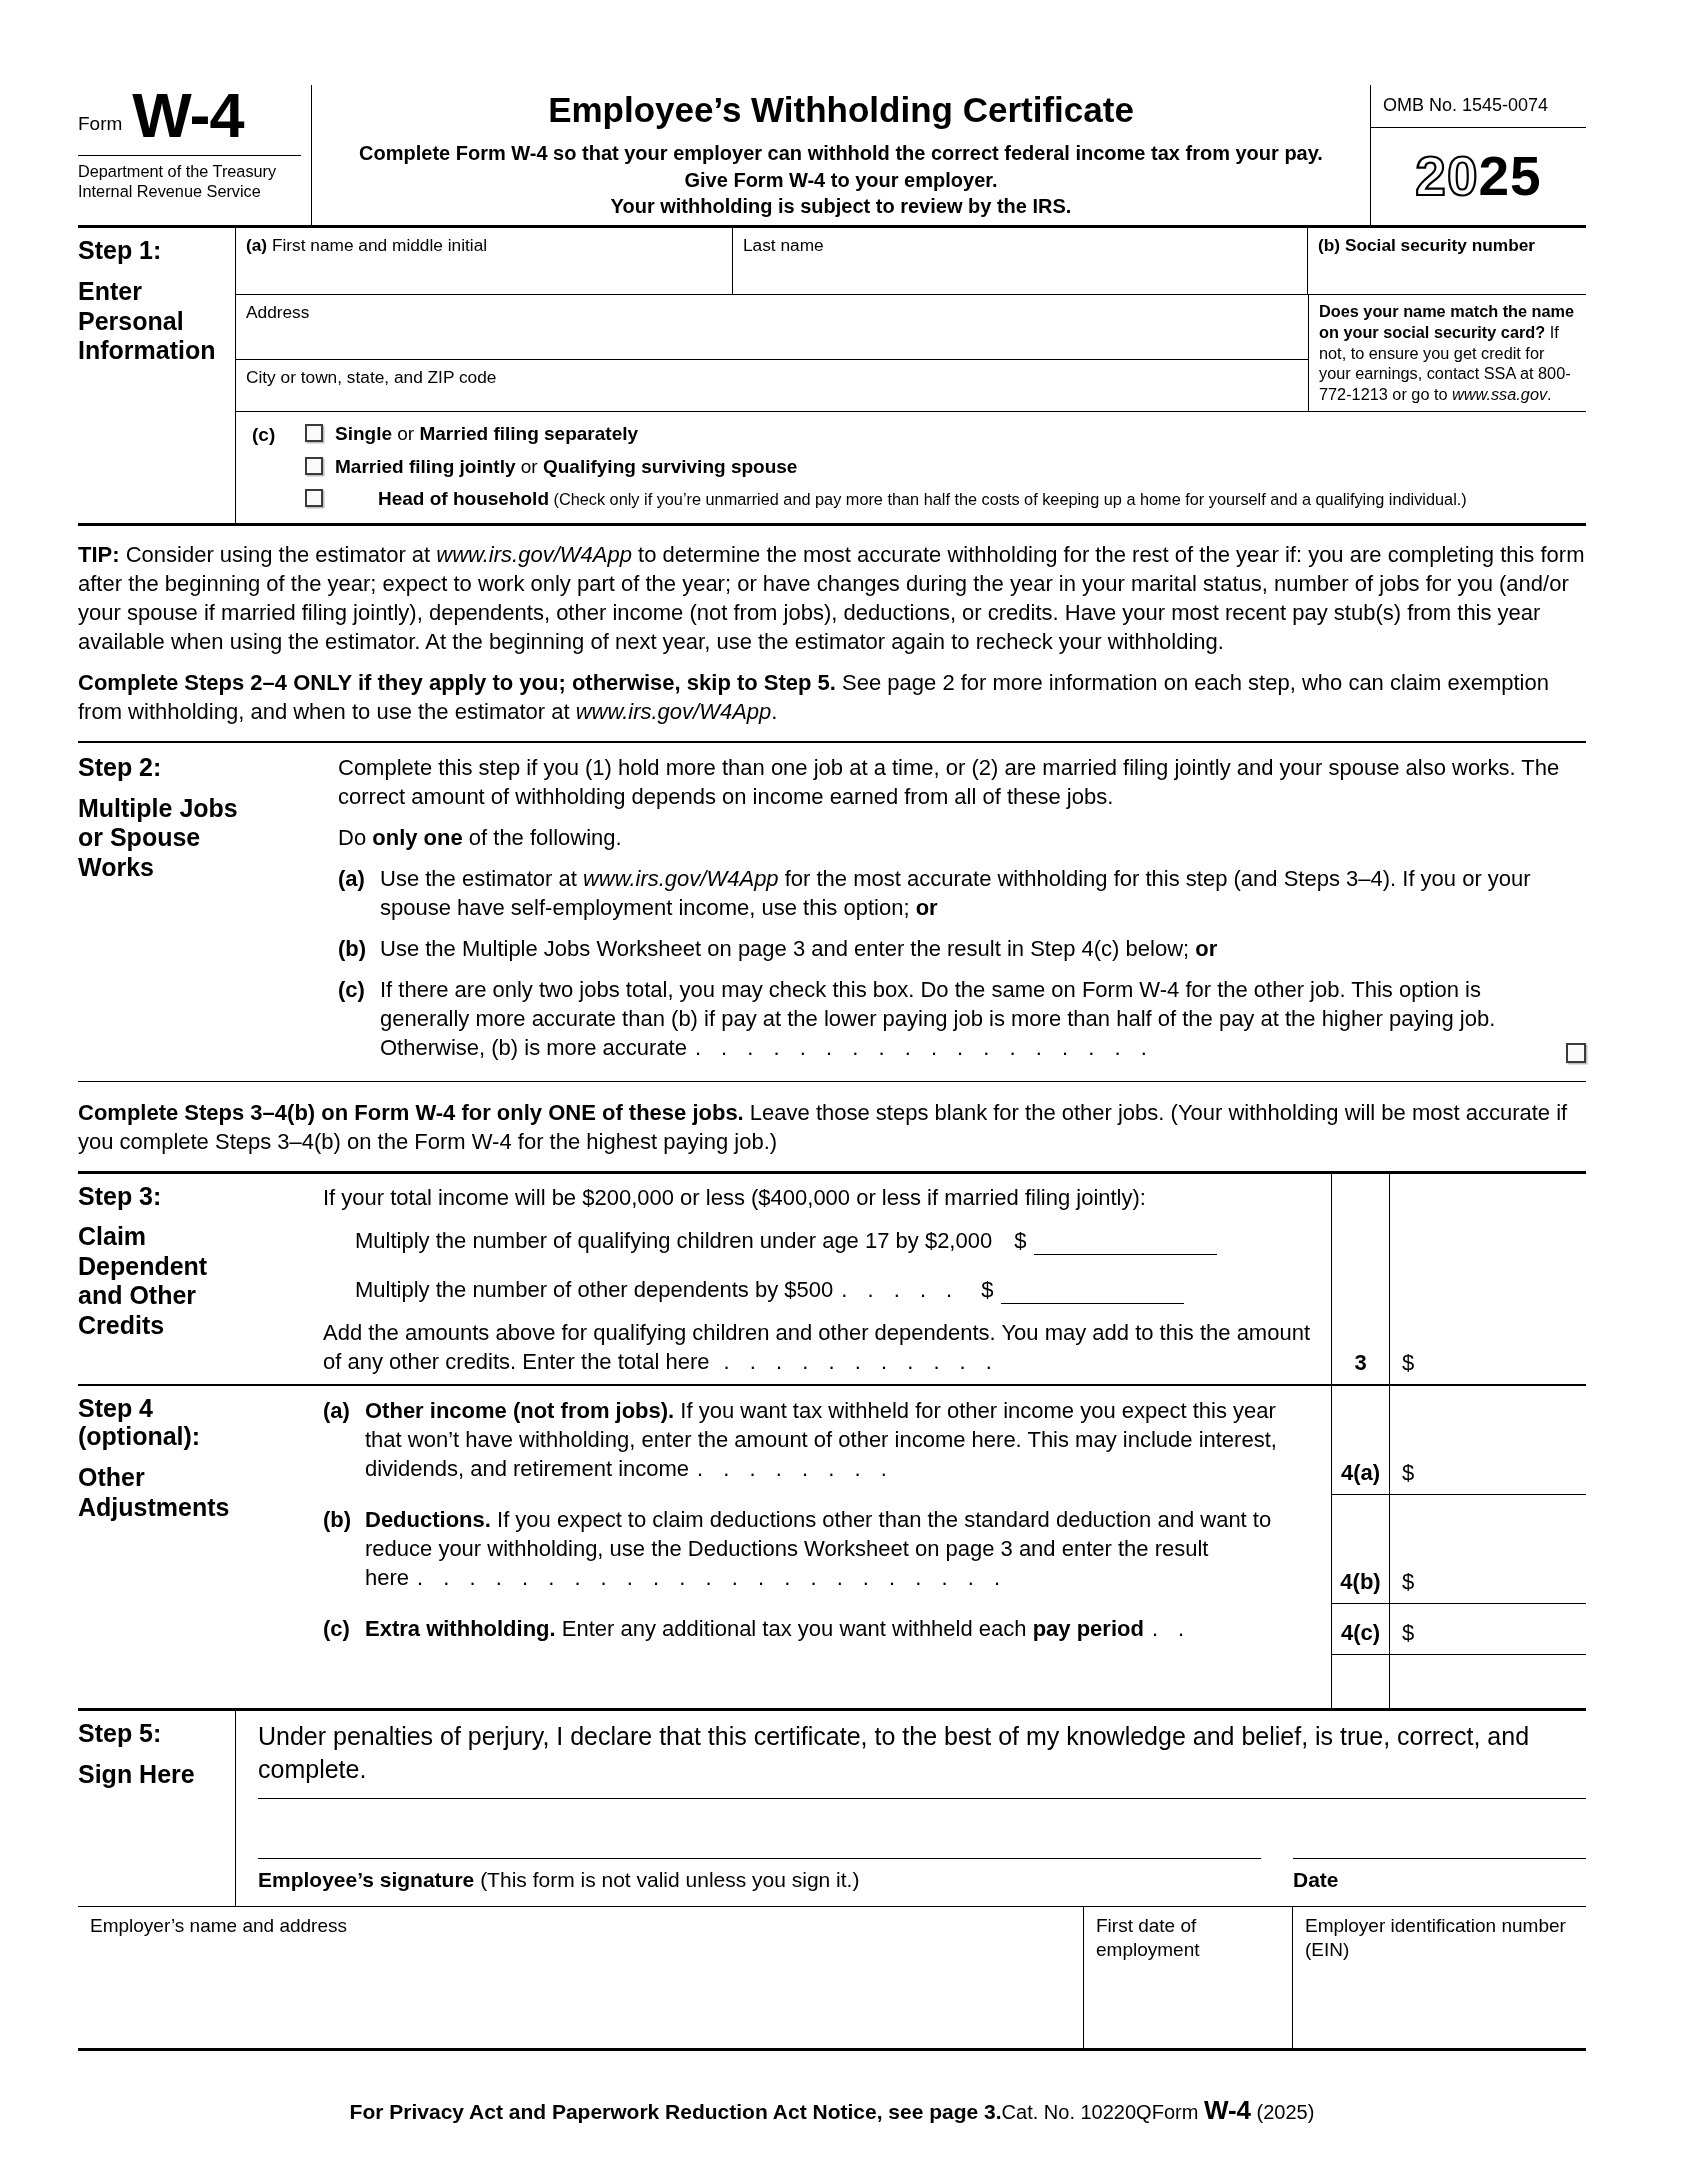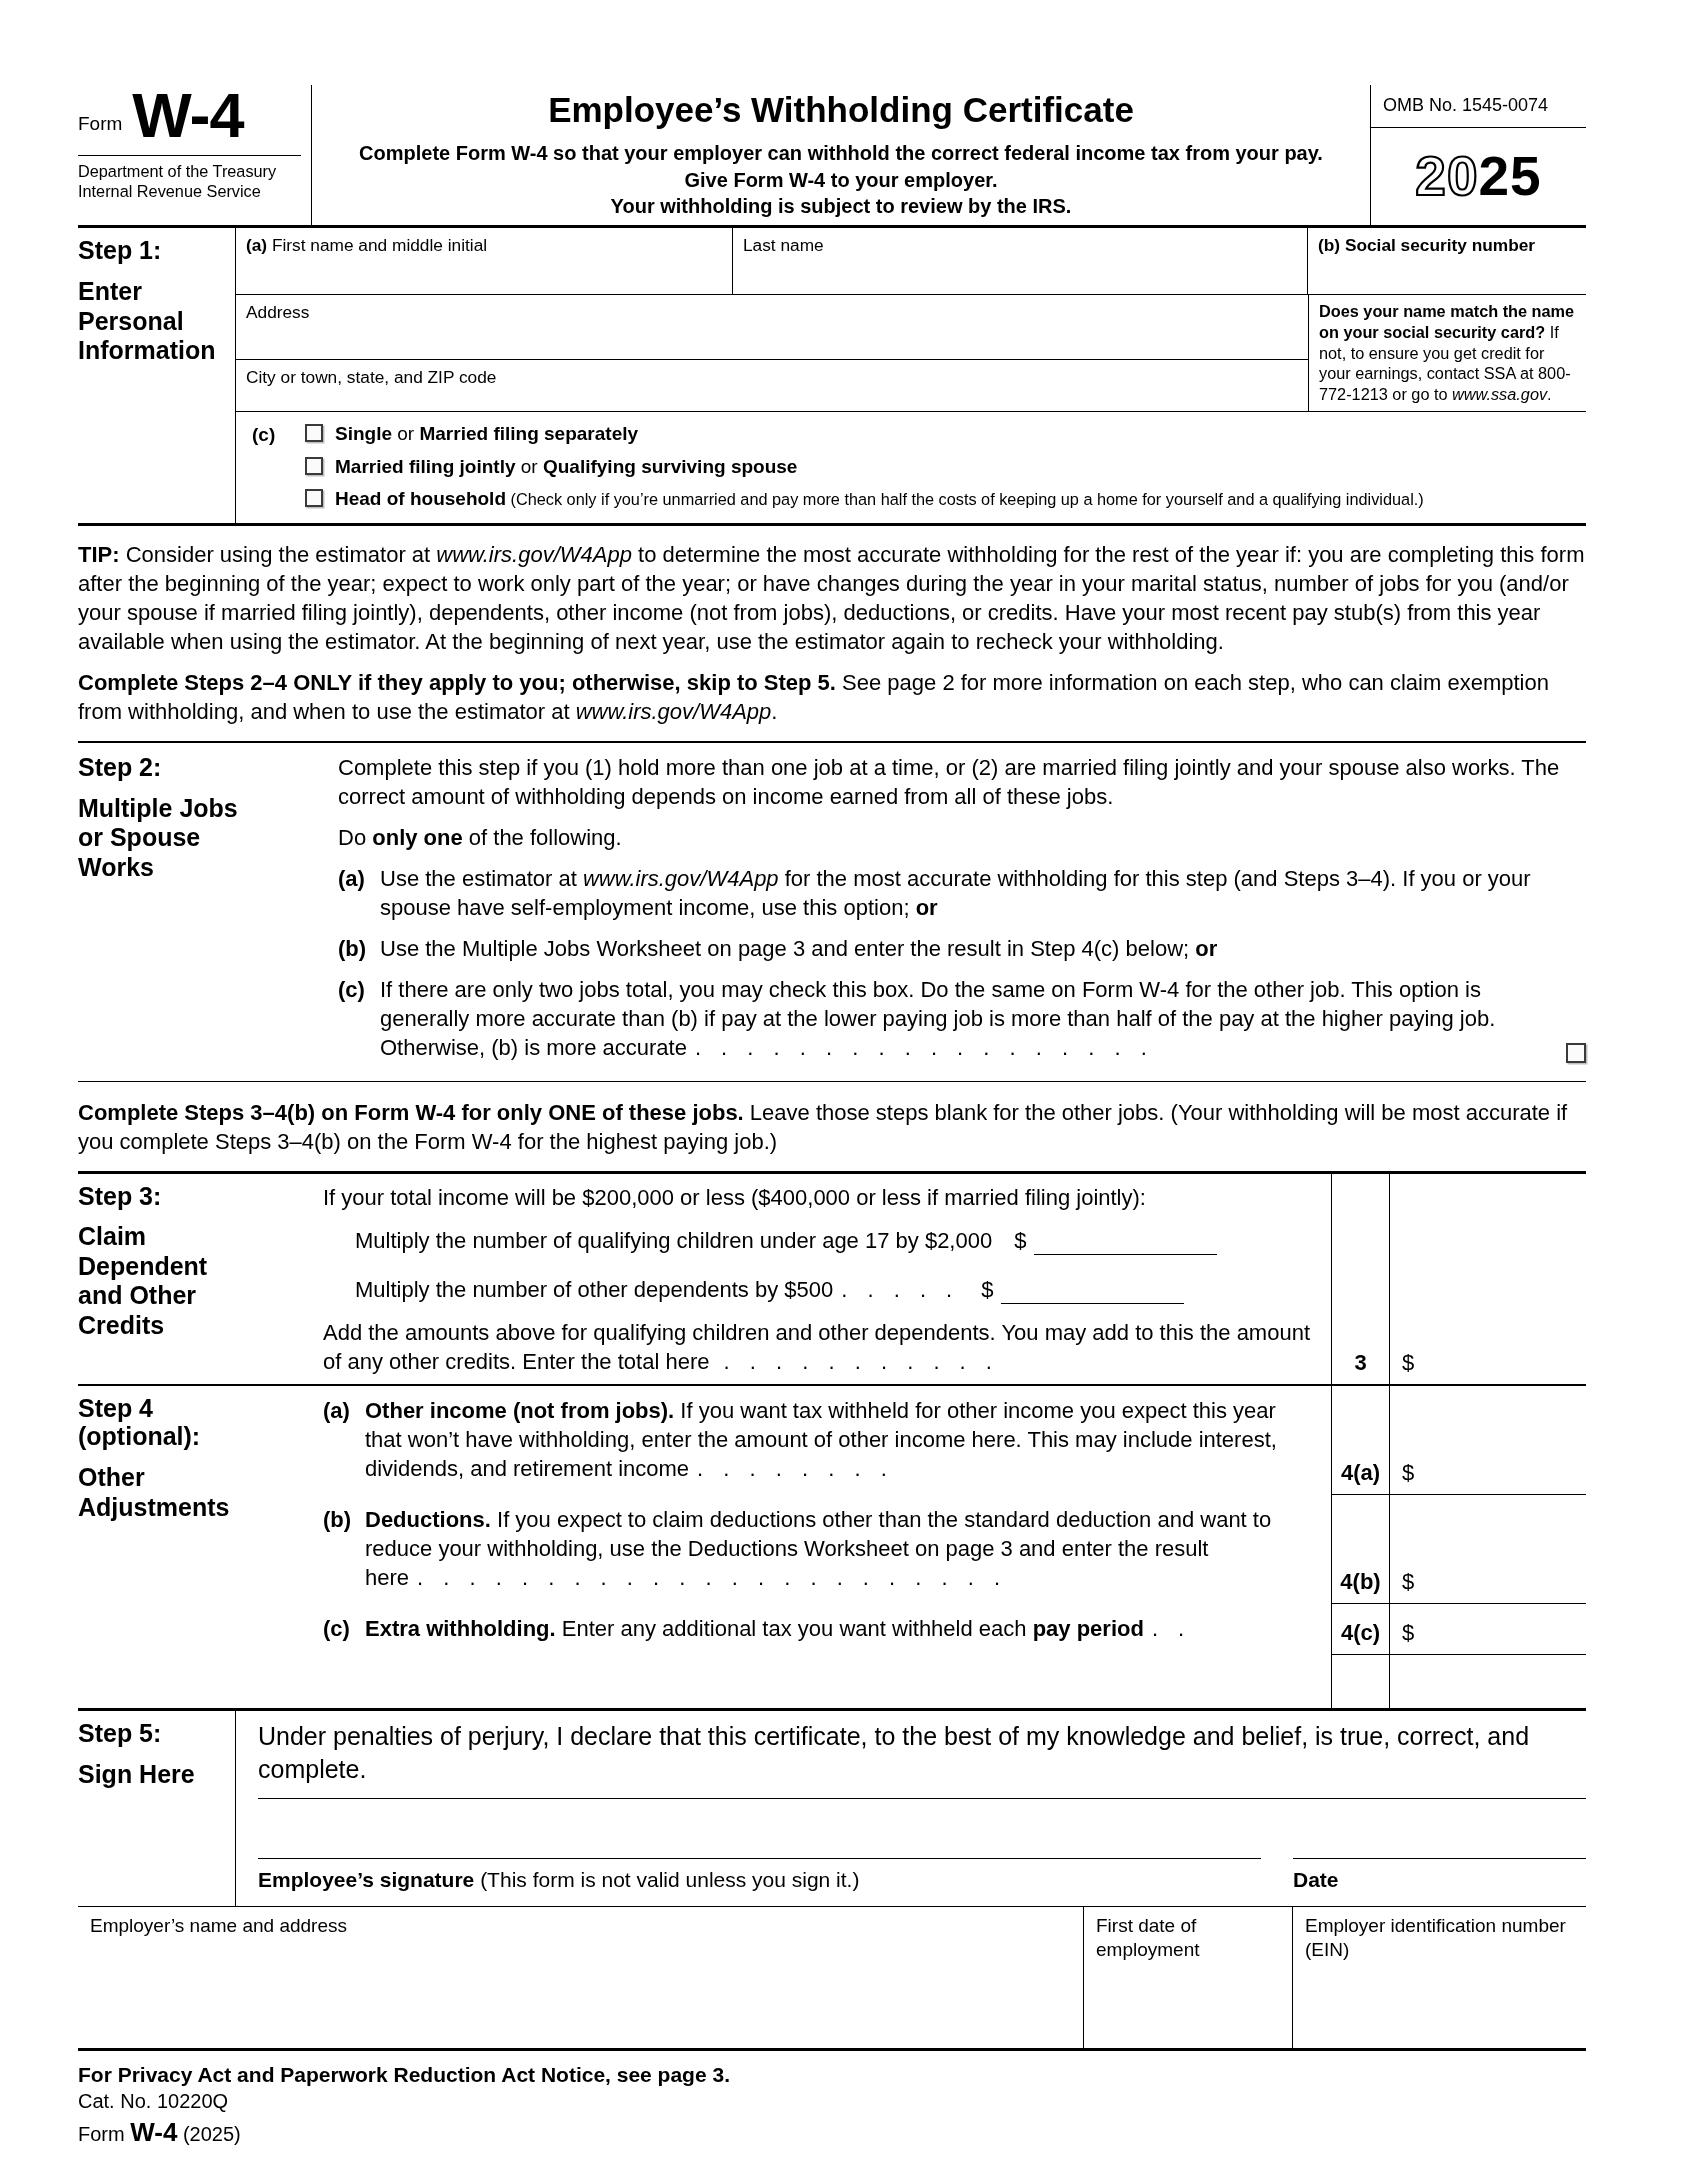--- a/index.html
+++ b/index.html
@@ -43,21 +43,21 @@
   .cell-ssn   { width: 278px; flex: none; font-weight: bold; }
   .s1-mid { display: flex; border-bottom: 1.5px solid #000; }
   .s1-mid-left { flex: 1; display: flex; flex-direction: column; min-width: 0; }
   .cell-address { height: 65px; border-bottom: 1.5px solid #000; }
   .cell-city { flex: 1; }
   .ssn-note { width: 278px; flex: none; border-left: 1.5px solid #000; padding: 6px 10px; font-size: 16.3px; line-height: 1.27; }
   .s1-checks { display: flex; padding: 10px 0 12px 16px; }
   .c-tag { font-weight: bold; font-size: 19px; width: 53px; flex: none; }
   .opts { flex: 1; }
   .opt { display: flex; align-items: flex-start; margin-bottom: 9px; font-size: 19px; line-height: 1.25; }
-  .opt:last-child { margin-bottom: 0; }
+  .opt:last-child { margin-bottom: 0; gap: 43px; }
   .checkbox { width: 18px; height: 18px; border: 2px solid #3a3a3a; background: #fbfbfb; box-shadow: 1.5px 1.5px 0 rgba(0,0,0,.25); margin-right: 12px; margin-top: 2px; flex: none; display: inline-block; }
   .opt-small { font-size: 16.3px; }
   .tip { margin: 14px 0 12px; }
   .note24 { margin: 0 0 15px; }
   .note34 { margin: 16px 0 15px; }
 
   
   .step2 { display: flex; border-top: 2.5px solid #000; border-bottom: 1.5px solid #000; padding: 10px 0 18px; }
   .step2-label { width: 245px; flex: none; padding-right: 76px; }
   .step2-body { flex: 1; min-width: 0; margin-left: 15px; }
@@ -99,21 +99,21 @@
 
   
   .employers { display: flex; border-top: 1.5px solid #000; border-bottom: 3.5px solid #000; height: 145px; }
   .emp-label { width: 158px; flex: none; border-right: 1.5px solid #000; padding: 8px 8px 0 0; }
   .emp-cell { padding: 7px 12px; font-size: 19px; line-height: 1.3; }
   .emp-name { flex: 1; border-right: 1.5px solid #000; }
   .emp-date { width: 209px; flex: none; border-right: 1.5px solid #000; }
   .emp-ein { width: 293px; flex: none; }
 
   
-  .footer { display: flex; align-items: baseline; justify-content: center; margin-top: 10px; flex-direction: column; }
+  .footer { display: flex; align-items: baseline; justify-content: center; margin-top: 42px; }
   .footer-privacy { font-weight: bold; font-size: 21px; }
   .footer-cat { font-size: 20px; }
   .footer-form { font-size: 20px; }
   .footer-w4 { font-weight: bold; font-size: 26px; }
 </style>
 </head>
 <body>
 
 <div class="page">
 

